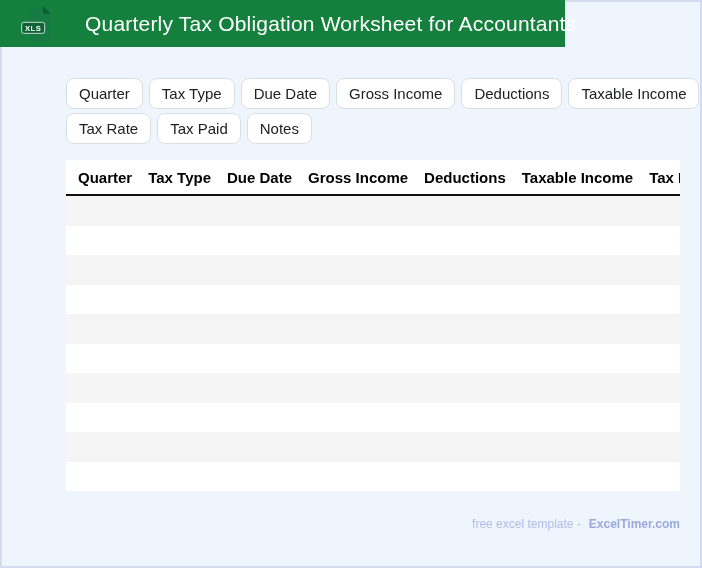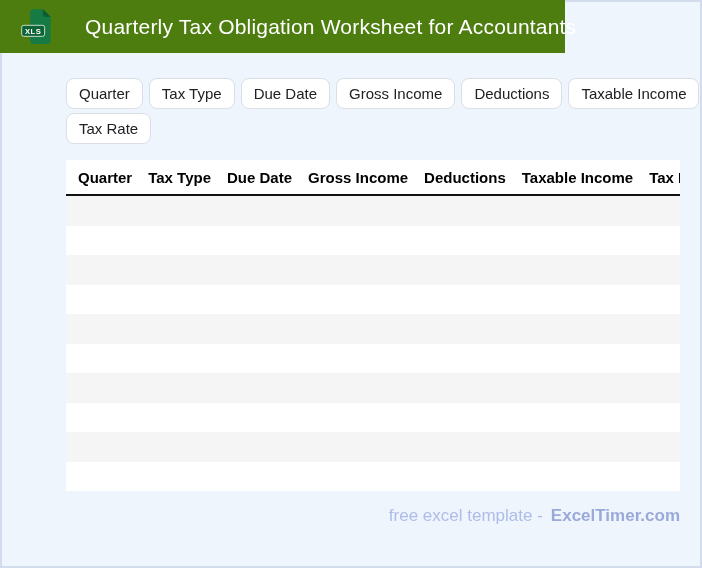--- a/index.html
+++ b/index.html
@@ -7,22 +7,22 @@
     position:relative;
     width:702px; height:568px;
     background:#eef5fd;
     overflow:hidden;
     box-sizing:border-box;
     box-shadow: inset 0 0 0 2px #d3dcec;
     font-family:"Liberation Sans", sans-serif;
   }
   .banner {
     position:absolute; left:0; top:0;
-    width:565px; height:53px;
-    background:#4d7c0f;
+    width:565px; height:47px;
+    background:#15803d;
     display:flex; align-items:center;
     padding-left:20px; box-sizing:border-box;
     gap:17px;
   }
   .banner-title {
     margin:14px;
     color:#ffffff;
     font-size:21px;
     font-weight:400;
     letter-spacing:0.2px;
@@ -62,22 +62,22 @@
     color:#000000;
     white-space:nowrap;
     overflow:hidden;
     box-sizing:content-box;
   }
   .th { flex:0 0 auto; }
   .table-row { height:29.5px; }
   .table-row.odd  { background:#f5f5f5; }
   .table-row.even { background:#ffffff; }
   .footer {
-    position:absolute; right:22px; top:506px;
-    font-size:17px;
+    position:absolute; right:22px; top:517px;
+    font-size:12px;
     color:#aebce9;
     white-space:nowrap;
     text-align:center;
   }
   .footer .brand {
     font-weight:bold;
     color:#9aa9d9;
     margin-left:8px;
     text-decoration:none;
     cursor:pointer;
@@ -102,20 +102,22 @@
     <div class="chip-row">
       <div class="chip">Quarter</div>
       <div class="chip">Tax Type</div>
       <div class="chip">Due Date</div>
       <div class="chip">Gross Income</div>
       <div class="chip">Deductions</div>
       <div class="chip">Taxable Income</div>
     </div>
     <div class="chip-row">
       <div class="chip">Tax Rate</div>
+      <div class="chip">Tax Paid</div>
+      <div class="chip">Notes</div>
     </div>
   </div>
 
   <div class="table">
     <div class="thead">
       <div class="th">Quarter</div>
       <div class="th">Tax Type</div>
       <div class="th">Due Date</div>
       <div class="th">Gross Income</div>
       <div class="th">Deductions</div>

